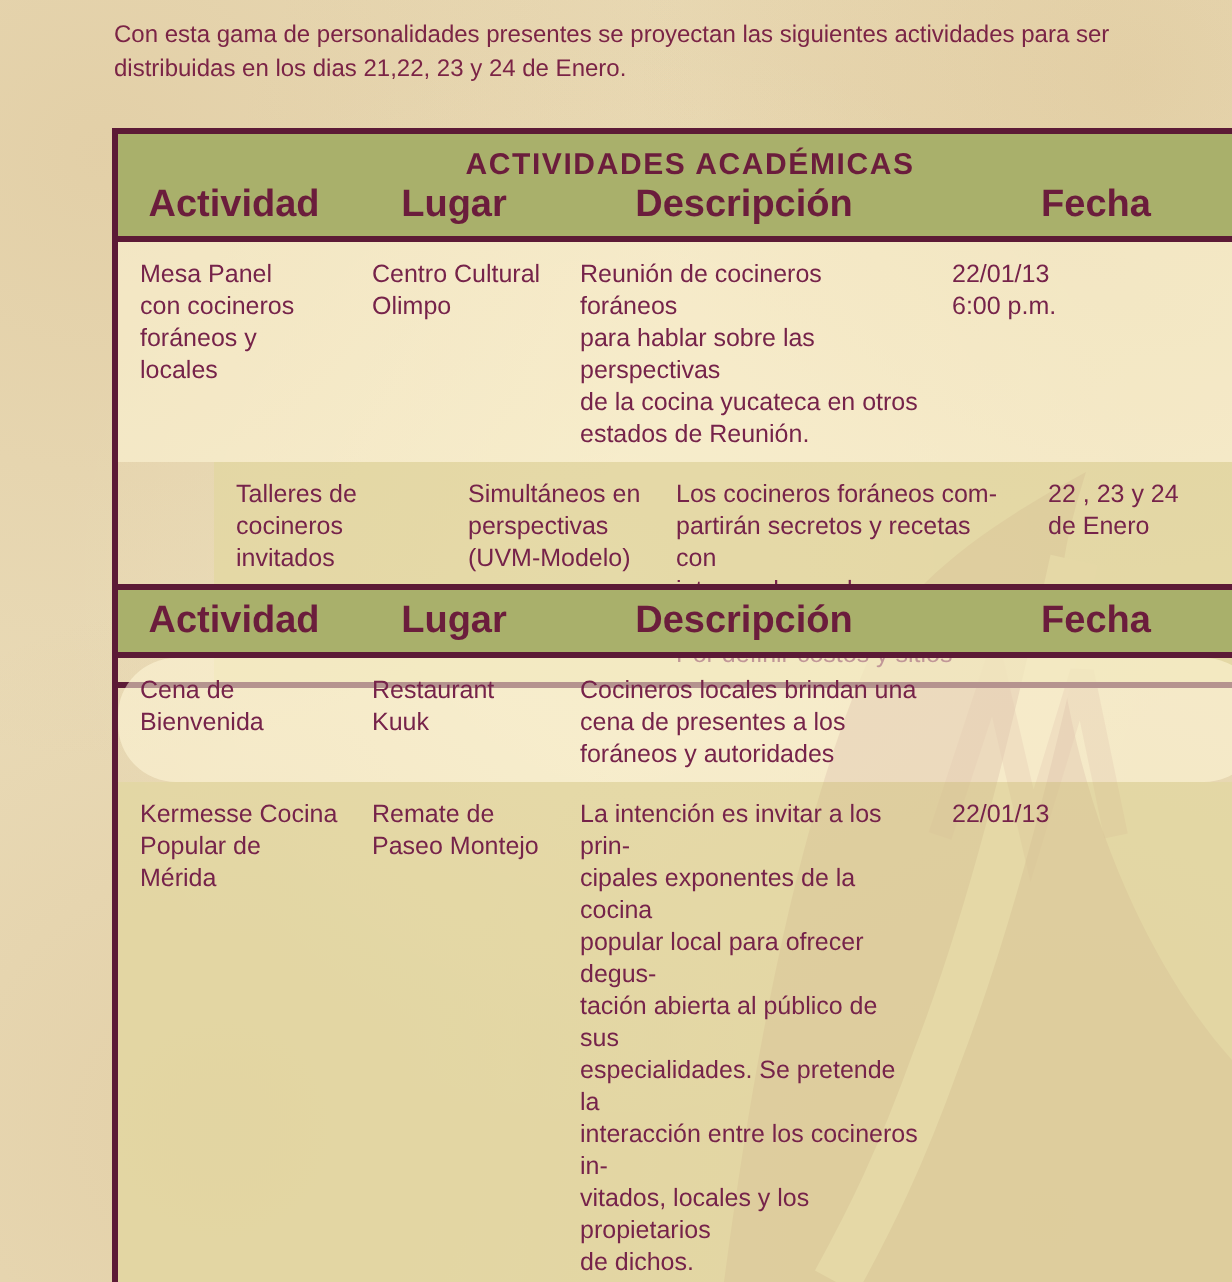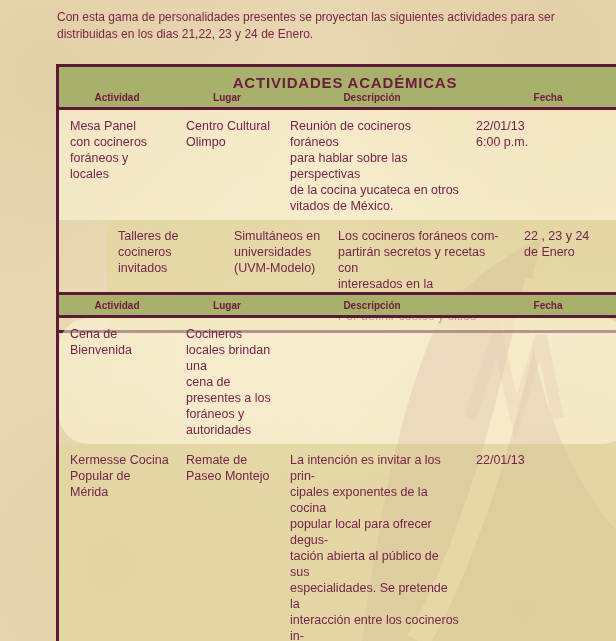--- a/index.html
+++ b/index.html
@@ -50,21 +50,21 @@
     color: #6b1d3c;
     padding: 2px 0 1px 0;
   }
   .col-headers {
     display: grid;
     grid-template-columns: 116px 104px 186px 1fr;
     padding-bottom: 4px;
   }
   .col-headers > div {
     text-align: center;
-    font-size: 10px; font-weight: bold;
+    font-size: 19px; font-weight: bold;
     color: #6b1d3c;
   }
   .row {
     display: grid;
     grid-template-columns: 116px 104px 186px 1fr;
   }
   .row.light { background: rgba(255, 248, 216, 0.55); }
   .row.dark  { background: rgba(226, 215, 160, 0.72); }
   .cell {
     padding: 8px 6px 6px 11px;
@@ -103,29 +103,29 @@
     </div>
     <div class="row light h72">
       <div class="cell">Mesa Panel
 con cocineros
 foráneos y locales</div>
       <div class="cell">Centro Cultural
 Olimpo</div>
       <div class="cell">Reunión de cocineros foráneos
 para hablar sobre las perspectivas
 de la cocina yucateca en otros
-vitados de México.</div>
+estados de Reunión.</div>
       <div class="cell">22/01/13
 6:00 p.m.</div>
     </div>
     <div class="row dark h87">
       <div class="cell">Talleres de
 cocineros invitados</div>
       <div class="cell">Simultáneos en
-universidades
+perspectivas
 (UVM-Modelo)</div>
       <div class="cell">Los cocineros foráneos com-
 partirán secretos y recetas con
 interesados en la gastronomía.
 Por definir costos y sitios</div>
       <div class="cell">22 , 23 y 24
 de Enero</div>
     </div>
   </div>
 
@@ -134,20 +134,21 @@
       <div class="col-headers">
         <div>Actividad</div>
         <div>Lugar</div>
         <div>Descripción</div>
         <div>Fecha</div>
       </div>
     </div>
     <div class="row light h60">
       <div class="cell">Cena de
 Bienvenida</div>
+      <div class="cell">Restaurant Kuuk</div>
       <div class="cell">Cocineros locales brindan una
 cena de presentes a los
 foráneos y autoridades</div>
     </div>
     <div class="row dark h124">
       <div class="cell">Kermesse Cocina
 Popular de Mérida</div>
       <div class="cell">Remate de
 Paseo Montejo</div>
       <div class="cell">La intención es invitar a los prin-

